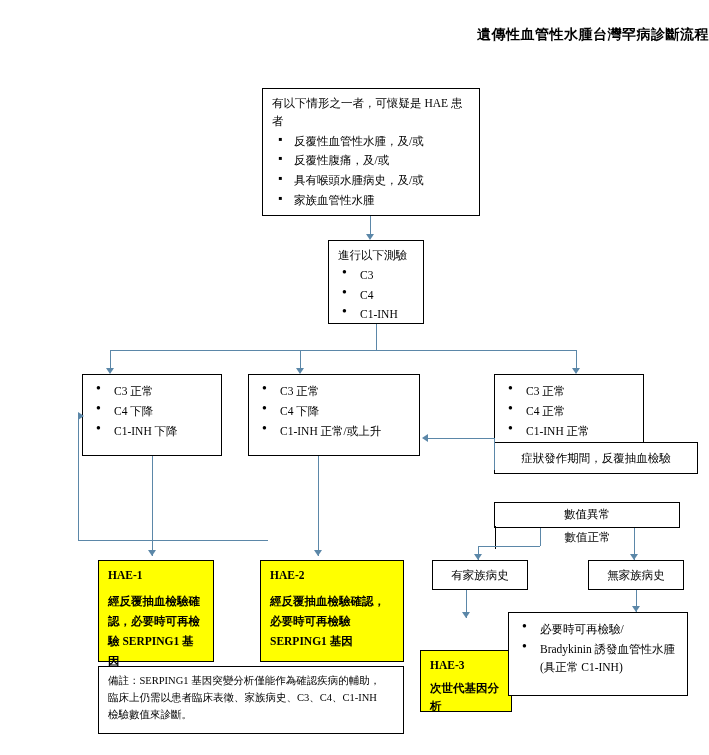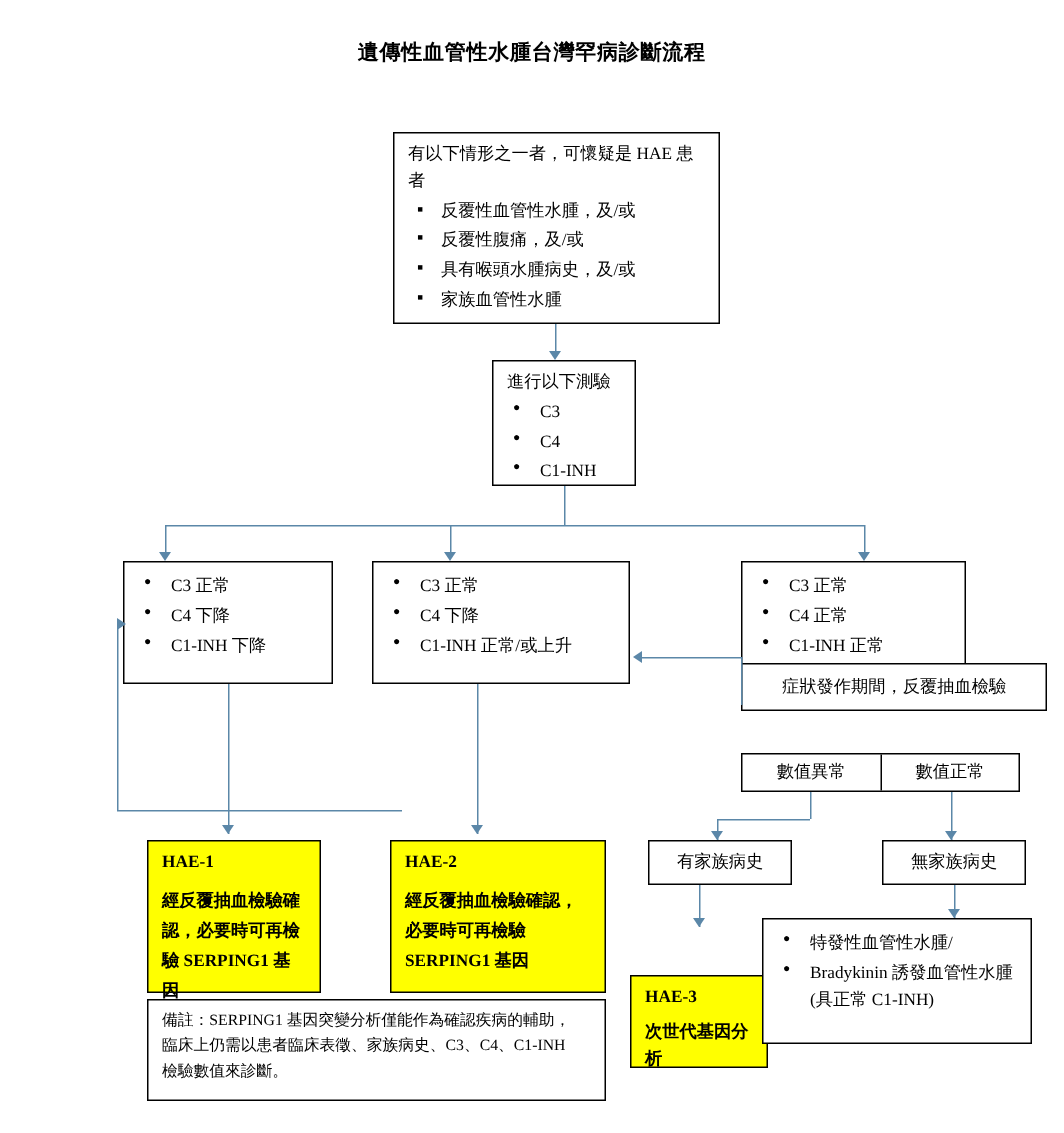--- a/index.html
+++ b/index.html
@@ -21,21 +21,21 @@
     height: 755px;
   }
   .title1, .title2 {
     position: absolute;
     width: 100%;
     text-align: center;
     font-weight: bold;
     font-size: 14px;
     letter-spacing: 0.5px;
   }
-  .title1 { top: 26px; }
+  .title1 { top: 26px; text-align: right; }
   .title2 { top: 52px; }
 
   .box {
     position: absolute;
     border: 1px solid #000000;
     background: #ffffff;
     box-sizing: border-box;
     font-size: 11.5px;
     line-height: 1.55;
   }
@@ -99,20 +99,21 @@
     border-bottom: 4px solid transparent;
     border-left: 6px solid #5b87a8;
   }
   .cellrow {
     position: absolute;
     display: flex;
     border: 1px solid #000;
     box-sizing: border-box;
     background: #fff;
     font-size: 11.5px;
+    flex-direction: column;
   }
   .cellrow > div {
     flex: 1;
     text-align: center;
     padding: 4px 0;
   }
   .cellrow > div + div {
     border-left: 1px solid #000;
   }
   .note {
@@ -242,21 +243,21 @@
     <div style="line-height:1.75;">經反覆抽血檢驗確認，必要時可再檢驗 SERPING1 基因</div>
   </div>
 
   <div class="box pad yellow" style="left:420px; top:618px; width:92px; height:62px;margin-top:32px;">
     <div style="margin-bottom:4px;">HAE-3</div>
     <div style="line-height:1.6;">次世代基因分析</div>
   </div>
 
   <div class="box pad" style="left:508px; top:612px; width:180px; height:84px;">
     <ul class="bul">
-      <li>特發性血管性水腫/</li>
+      <li>必要時可再檢驗/</li>
       <li>Bradykinin 誘發血管性水腫(具正常 C1-INH)</li>
     </ul>
   </div>
 
   <div class="box pad" style="left:98px; top:666px; width:306px; height:68px;">
     <div class="note">備註：SERPING1 基因突變分析僅能作為確認疾病的輔助，</div>
     <div class="note">臨床上仍需以患者臨床表徵、家族病史、C3、C4、C1-INH</div>
     <div class="note">檢驗數值來診斷。</div>
   </div>
 

